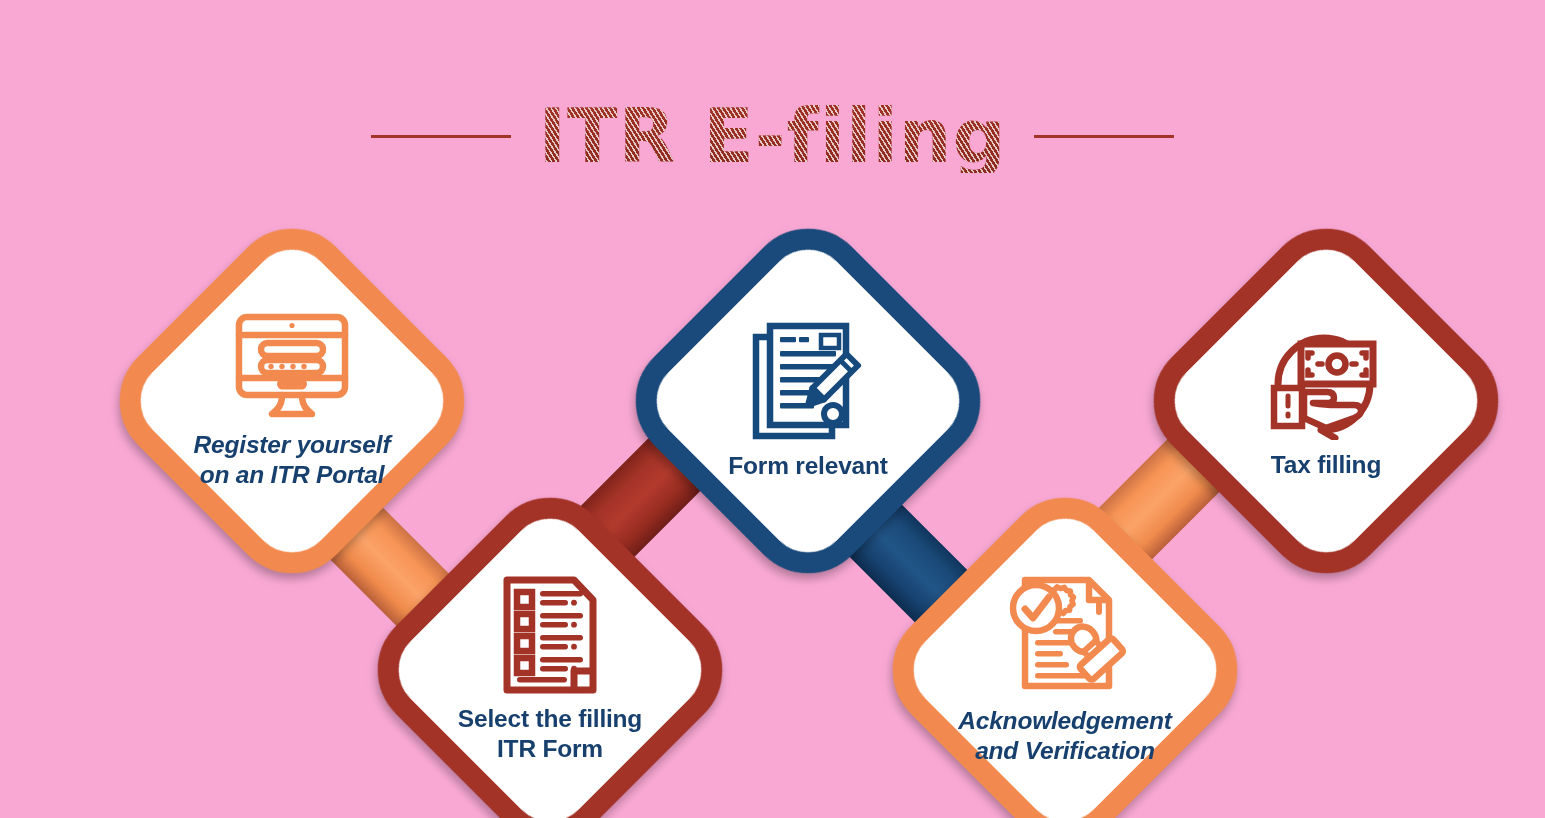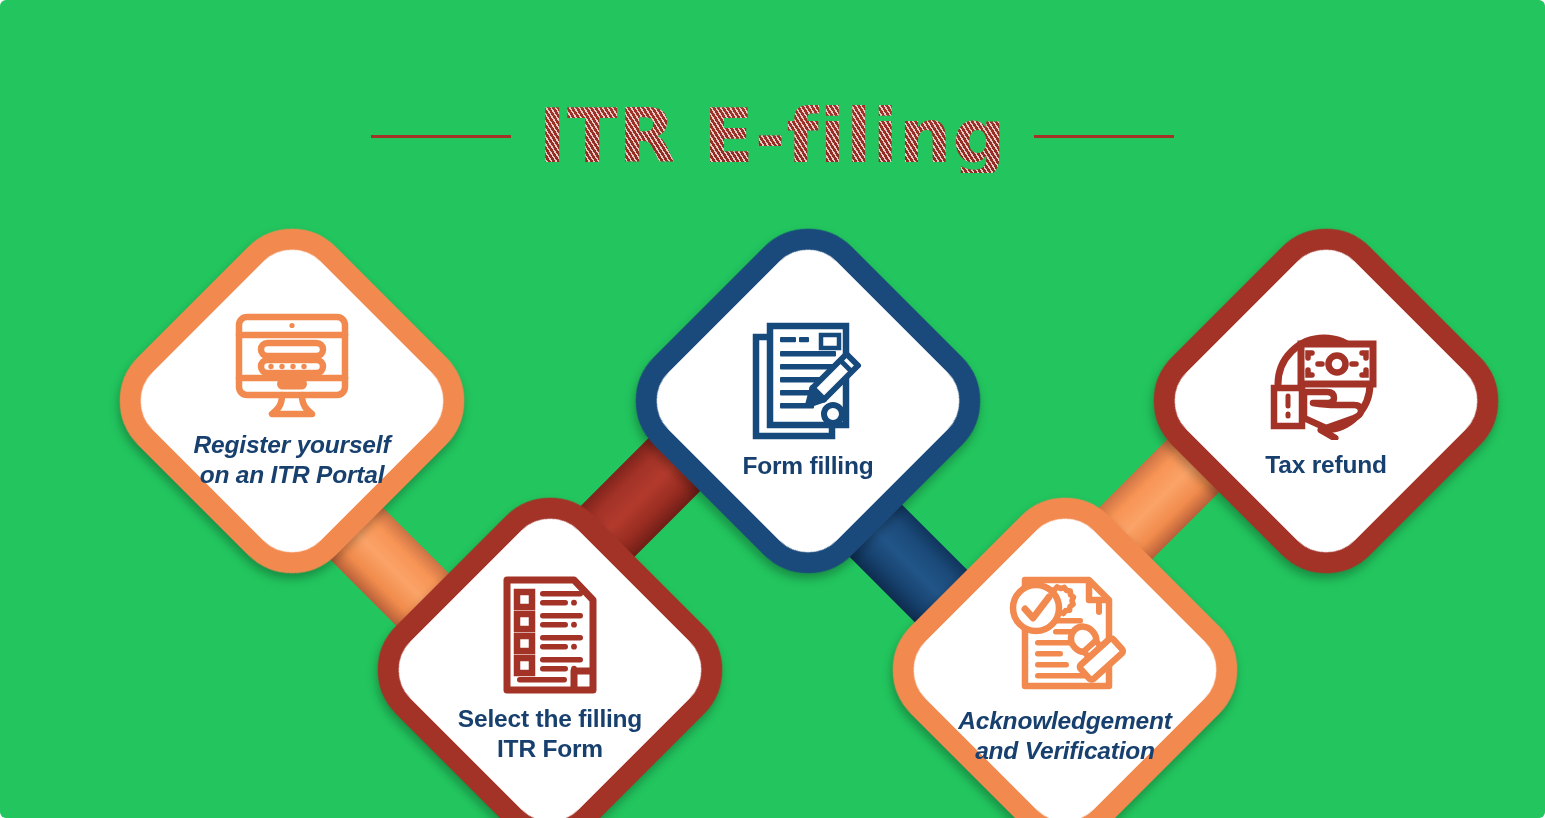--- a/index.html
+++ b/index.html
@@ -2,21 +2,21 @@
 <html><head>
 <meta charset="utf-8">
 <style>
   * { box-sizing: border-box; margin: 0; padding: 0; }
   html, body {
     width: 1545px; height: 818px;
     background: #ffffff;
     font-family: "Liberation Sans", sans-serif;
     overflow: hidden;
   }
-  #stage { position: relative; width: 1545px; height: 818px; background: #22c55e; border-radius: 6px; }
+  #stage { position: relative; width: 1545px; height: 818px; background: #f9a8d4; }
 
   
   .title-row {
     position: absolute; left: 0; top: 86px; width: 1545px; height: 100px;
     display: flex; align-items: center; justify-content: center; gap: 28px;
   }
   .title-rule { height: 3px; width: 140px; background: #a33227; flex: 0 0 auto; }
   .title-text {
     font-family: "DejaVu Sans", sans-serif;
     font-size: 74px; font-weight: 700; letter-spacing: 1px;
@@ -183,21 +183,21 @@
           </g>
           <rect x="69" y="14" width="18" height="13" stroke="#174a7c" stroke-width="4.5" fill="#fff"></rect>
           <g transform="translate(0,0)">
             <path d="M94.5 33 L106 44.5 L72 78.5 L60.5 67 Z" stroke="#174a7c" stroke-width="6" fill="#fff" stroke-linejoin="round"></path>
             <path d="M60.5 67 L72 78.5 L56 84 Z" stroke="#174a7c" stroke-width="6" fill="#174a7c" stroke-linejoin="round"></path>
             <line x1="88.5" y1="39.5" x2="100" y2="51" stroke="#174a7c" stroke-width="5"></line>
           </g>
           <circle cx="81" cy="93" r="9" stroke="#174a7c" stroke-width="6" fill="#fff"></circle>
         </svg>
       </span>
-      <div class="label">Form filling</div>
+      <div class="label">Form relevant</div>
     </div>
   </div>
 
   <div class="diamond d-orange" style="left:925px; top:530px; width:280px; height:280px;">
     <div class="ring"></div>
     <div class="content">
       <span class="icon-wrap">
         <svg width="124" height="122" viewBox="0 0 124 122" fill="none">
           <path d="M22 6 H86 L106 26 V112 H22 Z" stroke="#f28a4f" stroke-width="6.5" fill="#fff" stroke-linejoin="round"></path>
           <path d="M86 6 L86 26 L106 26" stroke="#f28a4f" stroke-width="6.5" fill="none" stroke-linejoin="round"></path>
@@ -246,17 +246,17 @@
           </g>
           <path d="M40 70 L63 70 Q70 70 70 76 Q70 81 63 81 L49 81 L49 81
                    Q62 83 72 83 L90 83 Q97 83 97 89 Q97 93 90 96 L62 106 L40 96 Z" stroke="#a33227" stroke-width="6.5" fill="#fff" stroke-linejoin="round"></path>
           <rect x="10" y="66" width="28" height="38" stroke="#a33227" stroke-width="6.5" fill="#fff"></rect>
           <g stroke="#a33227" stroke-width="5" stroke-linecap="round">
             <line x1="24" y1="74" x2="24" y2="84"></line>
             <line x1="24" y1="92" x2="24" y2="94"></line>
           </g>
         </svg>
       </span>
-      <div class="label">Tax refund</div>
+      <div class="label">Tax filling</div>
     </div>
   </div>
 
 </div>
 
 </body></html>

